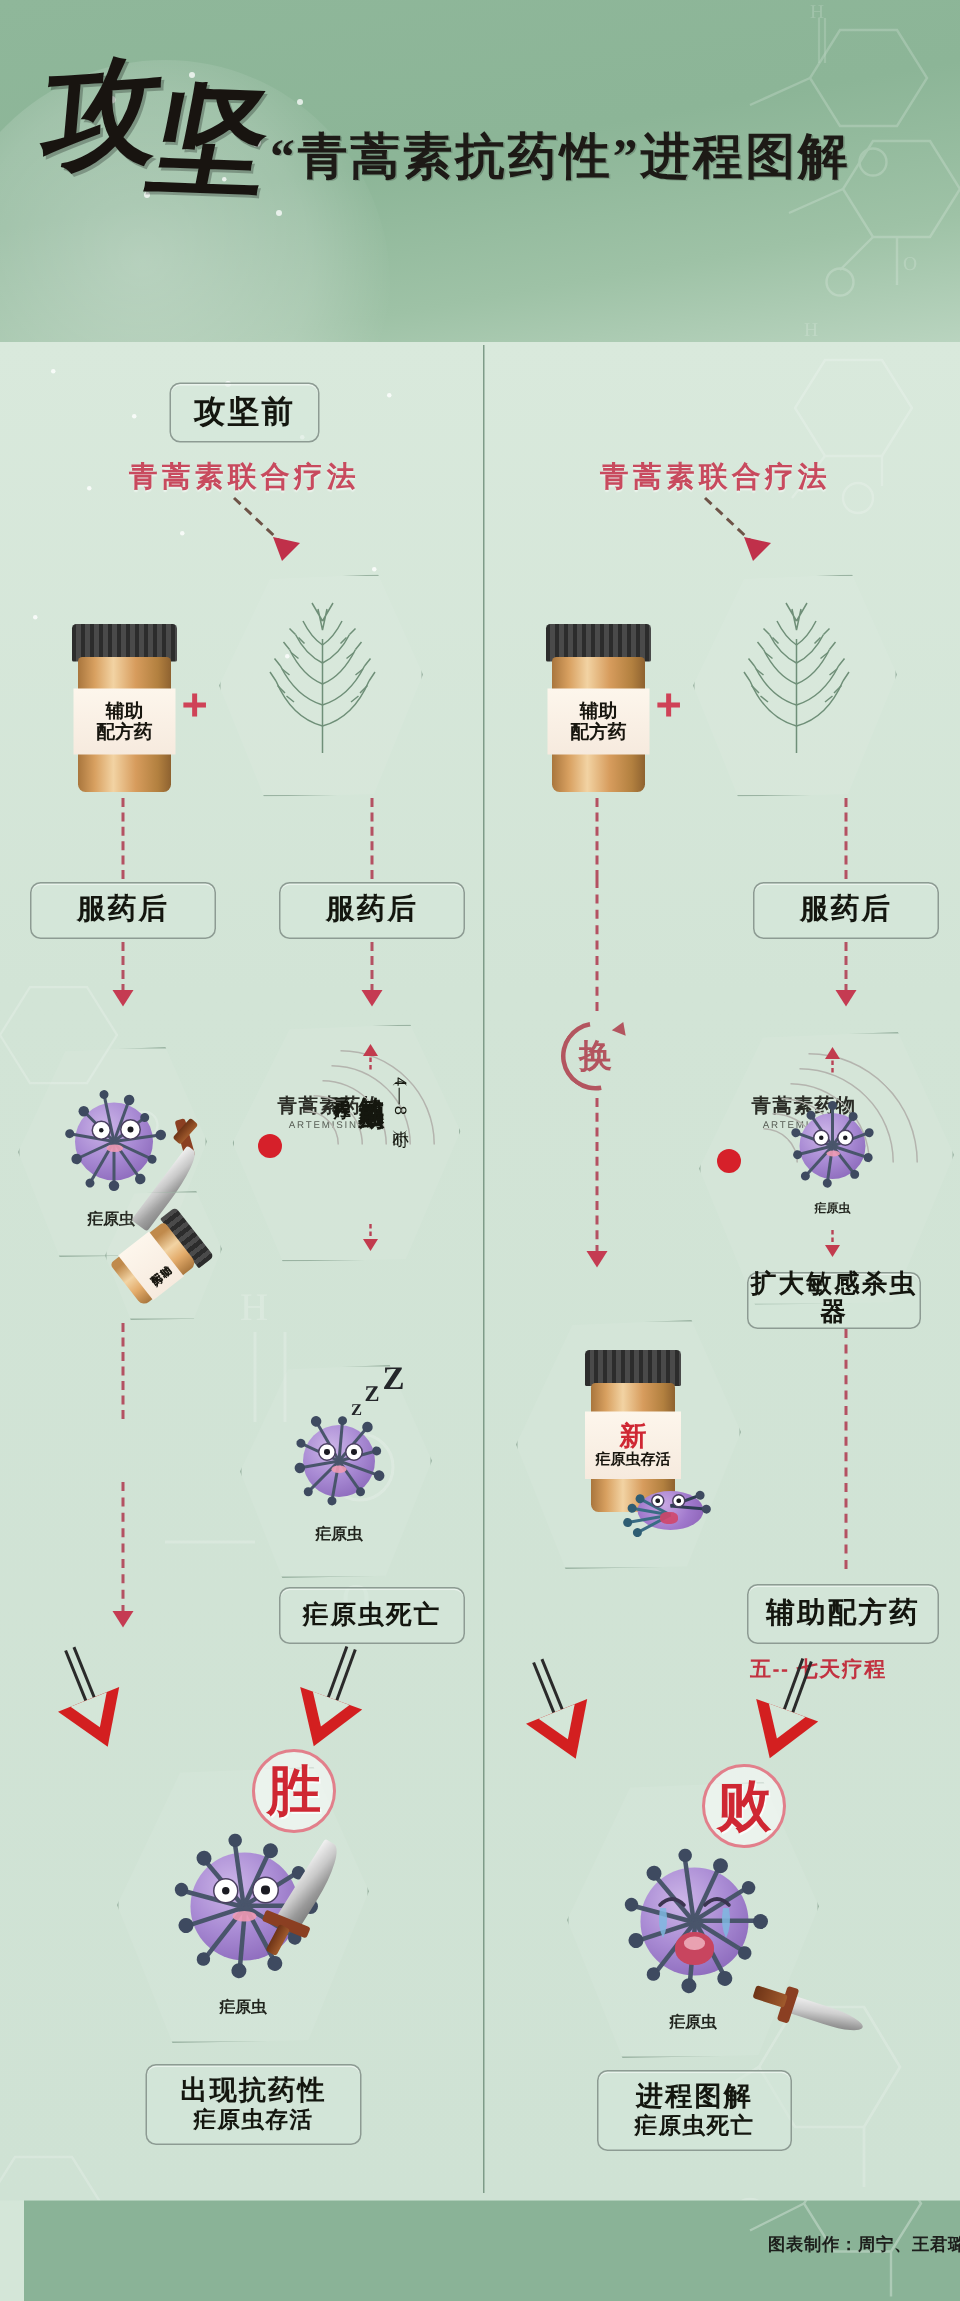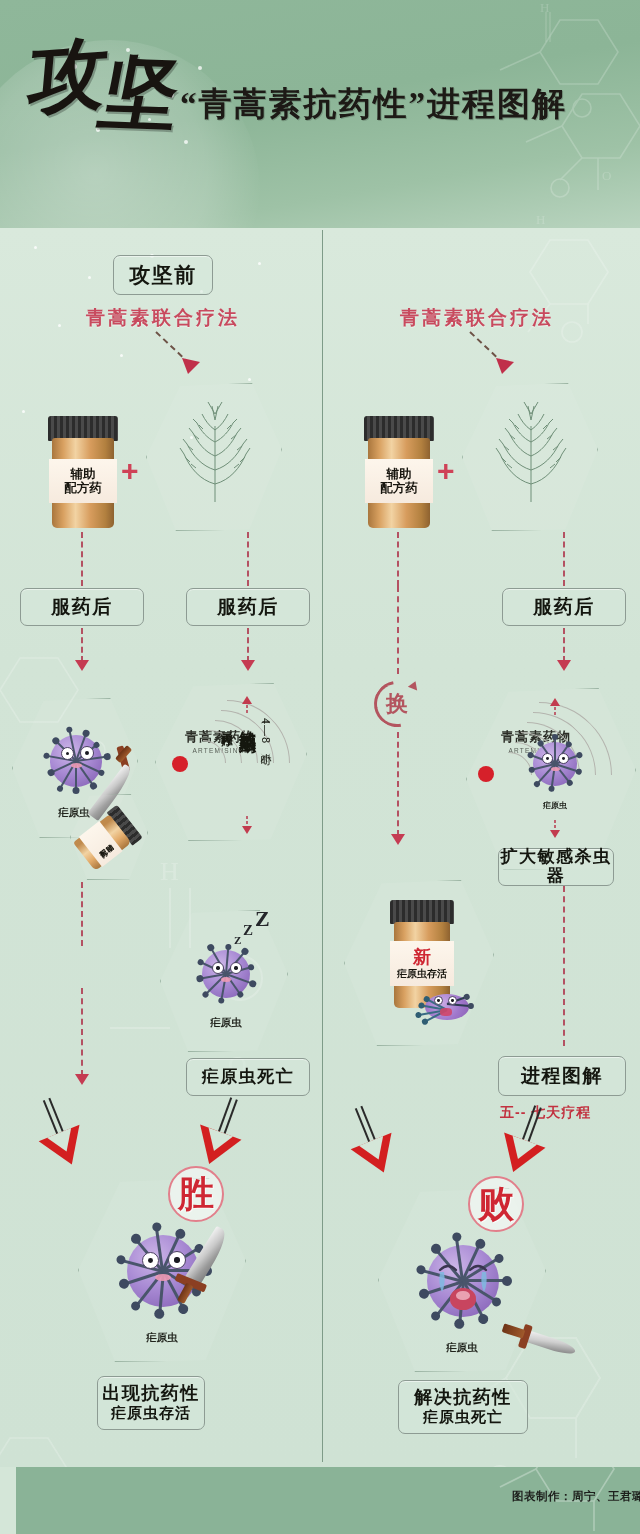--- a/index.html
+++ b/index.html
@@ -656,21 +656,21 @@
     </div>
 
     <div class="sword" style="left:178px; top:1000px; width:70px; height:90px; transform:rotate(28deg);">
       <div class="blade" style="left:14px; top:2px; width:17px; height:62px; transform:rotate(4deg);"></div>
       <div class="guard" style="left:4px; top:60px; width:32px; height:8px; transform:rotate(-6deg);"></div>
       <div class="grip" style="left:16px; top:66px; width:8px; height:20px;"></div>
     </div>
     <div class="stamp" style="left:168px; top:938px;">胜</div>
     <div class="caption" style="left:132px; top:1103px; width:60px;">疟原虫</div>
 
-    <div class="lbox" style="left:97px; top:1148px; width:108px; height:54px;">
+    <div class="lbox" style="left:97px; top:1148px; width:144px; height:54px;">
       <span class="l1" style="font-size:18px;">出现抗药性</span>
       <span class="l2">疟原虫存活</span>
     </div>
 
 
     <div class="pinktext" style="left:400px; top:77px; font-size:19px;">青蒿素联合疗法</div>
 
     <svg style="position:absolute;left:466px;top:100px;" width="60" height="52">
       <path d="M4,4 L38,36" stroke="#6e5347" stroke-width="2" stroke-dasharray="6 4" fill="none"></path>
       <polygon points="36,46 30,30 48,34" fill="#c0304a"></polygon>
@@ -833,21 +833,21 @@
           <b style="top:21px;width:6px;height:6px;"></b>
         </div>
       <div class="eye" style="left:30px; top:16px; width:9px; height:9px;"></div>
       <div class="eye" style="left:44px; top:16px; width:9px; height:9px;"></div>
       <div class="cheek" style="left:36px; top:28px; width:12px; height:8px; border-radius:40%; background:#d0466a;"></div>
     </div>
 
     <div class="dashline" style="left:563px; top:658px; height:160px;"></div>
 
     <div class="lbox" style="left:498px; top:828px; width:128px; height:40px;">
-      <span class="l1" style="font-size:19px;">进程图解</span>
+      <span class="l1" style="font-size:19px;">辅助配方药</span>
     </div>
     <div class="redtext" style="left:500px; top:876px;">五-- 七天疗程</div>
 
     <div class="bigarrow" style="left:352px; top:890px; width:46px; height:60px; transform:rotate(-22deg);">
       <div class="tail" style="left:19px; top:-14px;"></div>
       <div class="tail" style="left:25px; top:-14px;"></div>
       <div class="chev"></div>
     </div>
     <div class="bigarrow" style="left:500px; top:890px; width:46px; height:60px; transform:rotate(20deg);">
       <div class="tail" style="left:19px; top:-14px;"></div>
@@ -916,21 +916,21 @@
 
     <div class="sword" style="left:500px; top:1100px; width:78px; height:30px; transform:rotate(18deg);">
       <div class="blade" style="left:26px; top:6px; width:50px; height:12px; border-radius:2px 60% 60% 2px; background:linear-gradient(170deg,#f0f0f0 0%,#cfcfcf 40%,#9a9a9a 75%,#7a7a7a 100%);"></div>
       <div class="guard" style="left:20px; top:1px; width:8px; height:24px;"></div>
       <div class="grip" style="left:0px; top:7px; width:22px; height:9px;"></div>
     </div>
     <div class="stamp" style="left:468px; top:948px;">败</div>
     <div class="caption" style="left:432px; top:1113px; width:60px;">疟原虫</div>
 
     <div class="lbox" style="left:398px; top:1152px; width:130px; height:54px;">
-      <span class="l1" style="font-size:18px;">解决抗药性</span>
+      <span class="l1" style="font-size:18px;">进程图解</span>
       <span class="l2">疟原虫死亡</span>
     </div>
 
   </div>
 
   <div class="footer">
     <svg style="position:absolute; right:0px; top:-46px; opacity:.3;" width="220" height="120" viewBox="0 0 220 120">
       <g fill="none" stroke="#ffffff" stroke-width="1.6">
         <polygon points="120,16 158,16 178,48 158,80 120,80 100,48"></polygon>
         <path d="M100,48 L64,66 M158,80 L158,110"></path>

